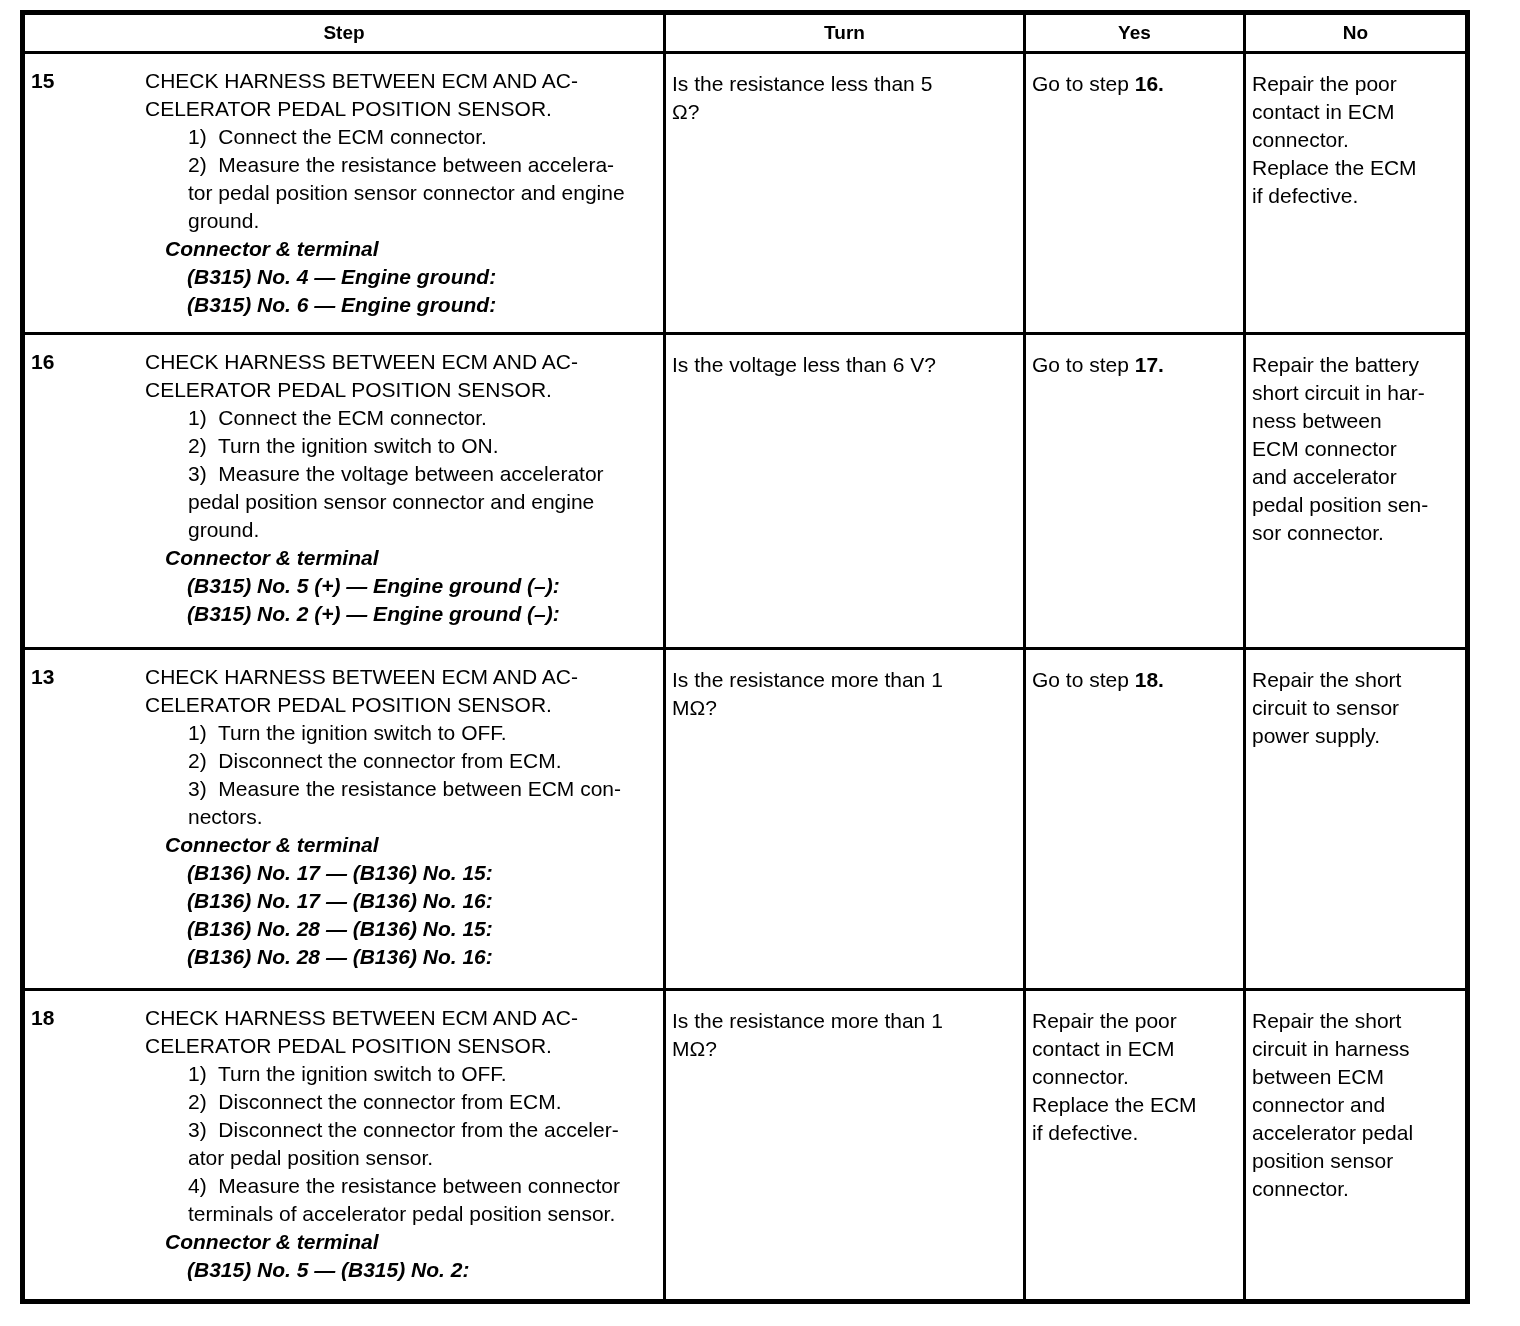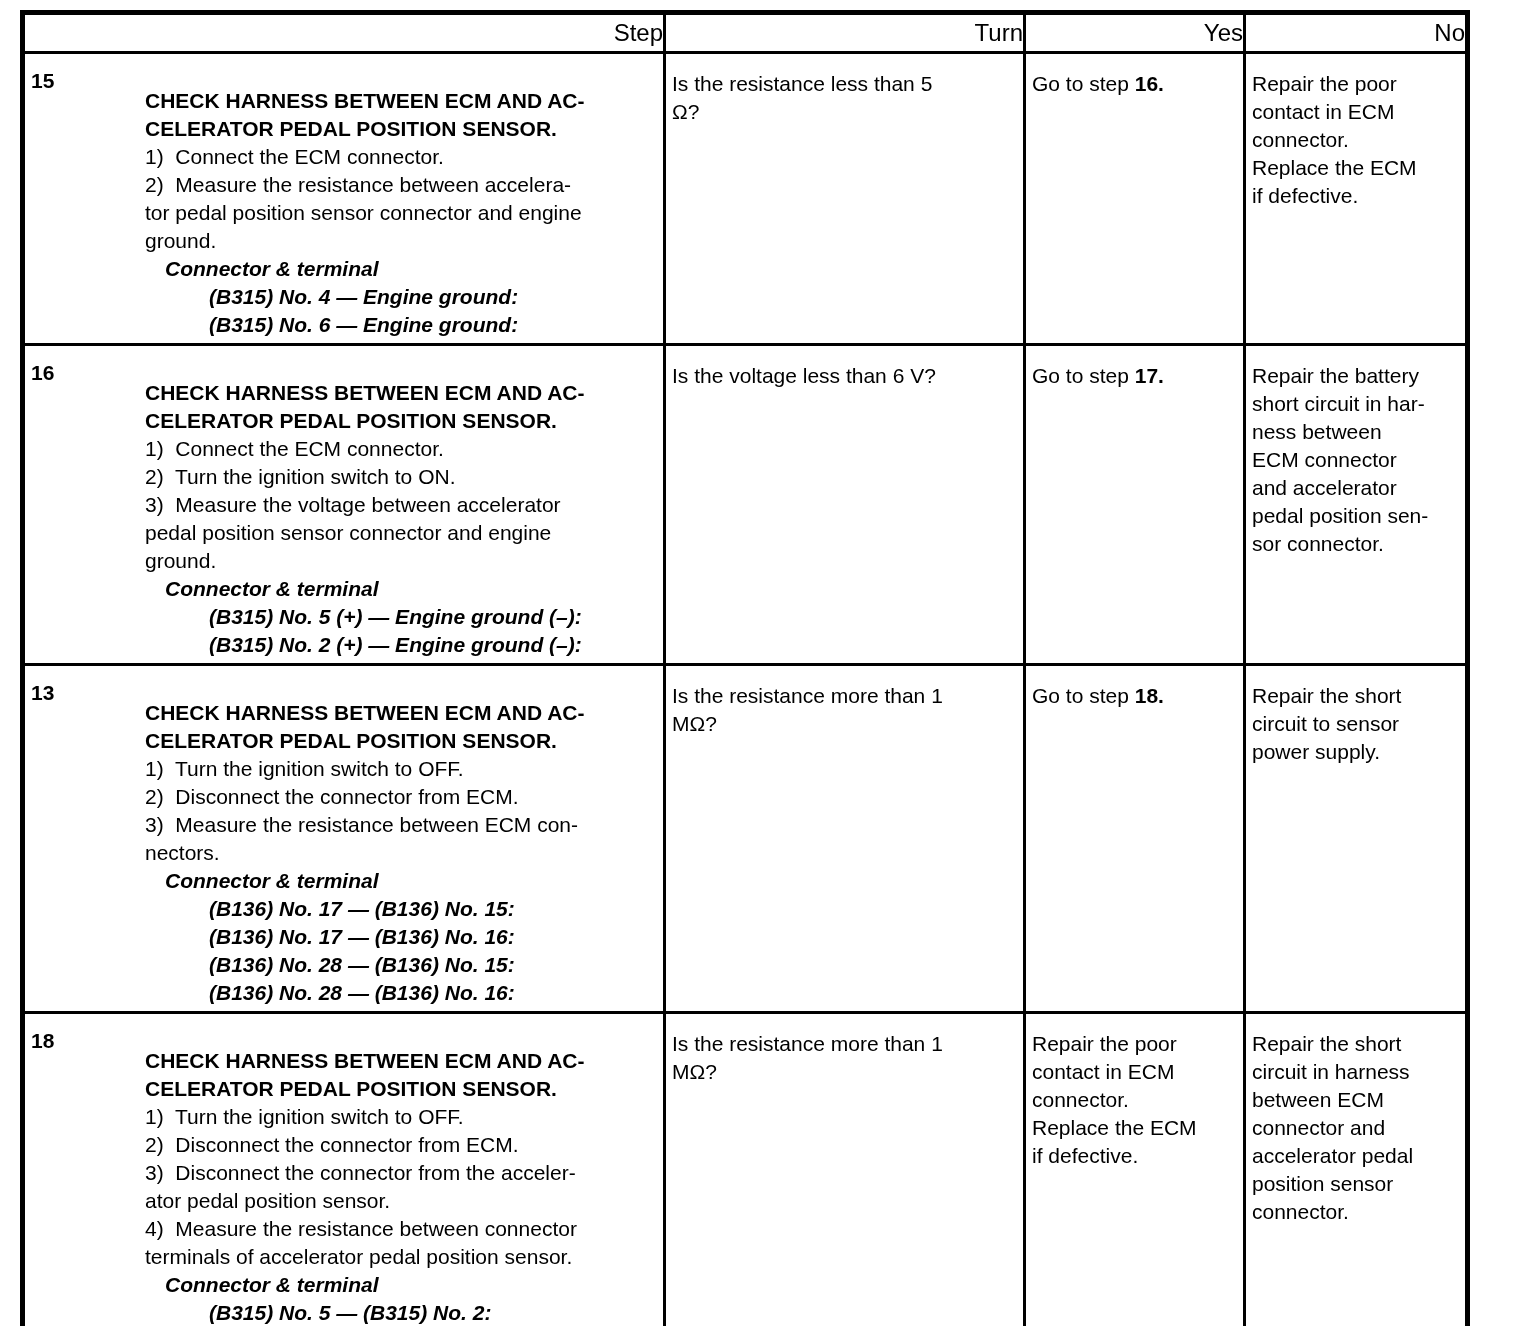--- a/index.html
+++ b/index.html
@@ -32,55 +32,55 @@
   table.diag th,
   table.diag td {
     border: 3px solid #000000;
     vertical-align: top;
     padding: 0;
     overflow: hidden;
   }
   table.diag thead th {
     height: 36px;
     vertical-align: middle;
-    text-align: right;
-    font-weight: 400;
-    font-size: 24px;
+    text-align: center;
+    font-weight: 700;
+    font-size: 19px;
   }
   col.c-step  { width: 642px; }
   col.c-check { width: 360px; }
   col.c-yes   { width: 220px; }
   col.c-no    { width: 223px; }
 
   tbody tr:nth-child(1) td { height: 278px; }
   tbody tr:nth-child(2) td { height: 312px; }
   tbody tr:nth-child(3) td { height: 338px; }
   tbody tr:nth-child(4) td { height: 308px; }
 
   .step-flex { display: flex; align-items: flex-start; padding: 13px 2px 4px 6px; }
   .step-num  { width: 114px; flex: 0 0 114px; font-weight: 700; }
   .step-text { flex: 1 1 auto; min-width: 0; }
 
   .step-title {
-    font-weight: 700;
-    white-space: pre-wrap;
-    margin-top: 20px;
+    font-weight: 400;
+    white-space: pre-wrap;
   }
   .step-body {
     white-space: pre-wrap;
+    margin-left: 43px;
   }
   .connector-heading {
     font-weight: 700;
     font-style: italic;
     margin-left: 20px;
   }
   .terminal-list {
     font-weight: 700;
     font-style: italic;
-    margin-left: 64px;
+    margin-left: 42px;
     white-space: pre-wrap;
   }
 
   .cell-pad {
     padding: 16px 4px 4px 6px;
     white-space: pre-wrap;
   }
   .bold-ref { font-weight: 700; }
 </style>
 </head>

